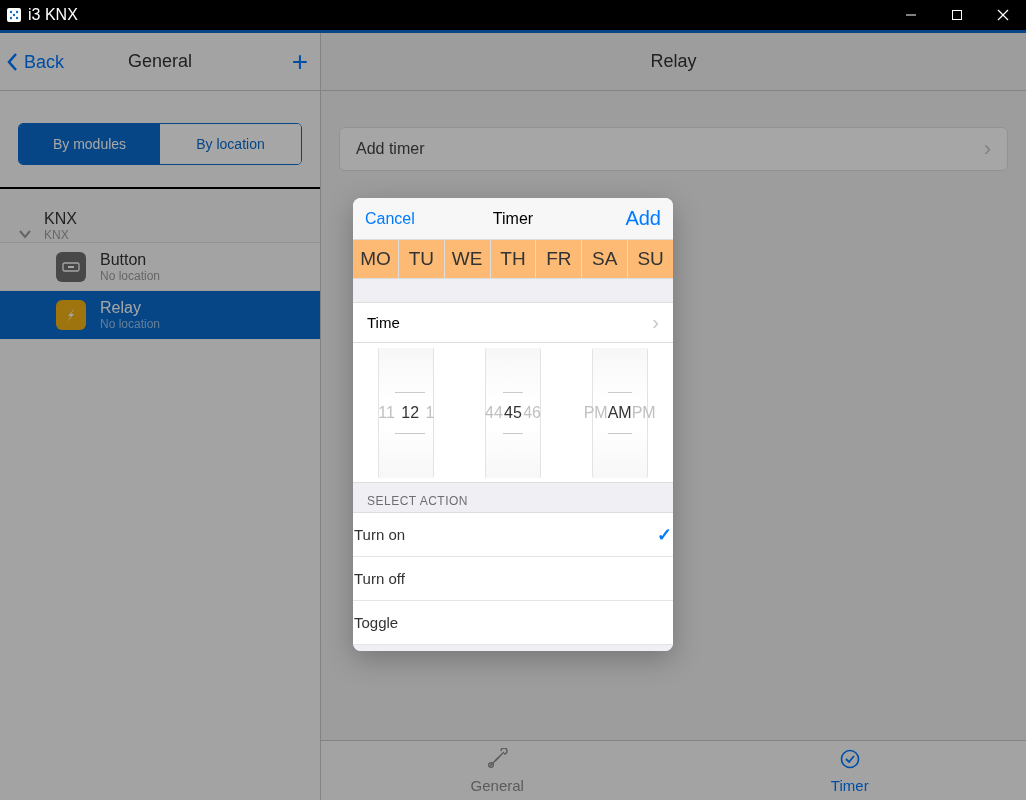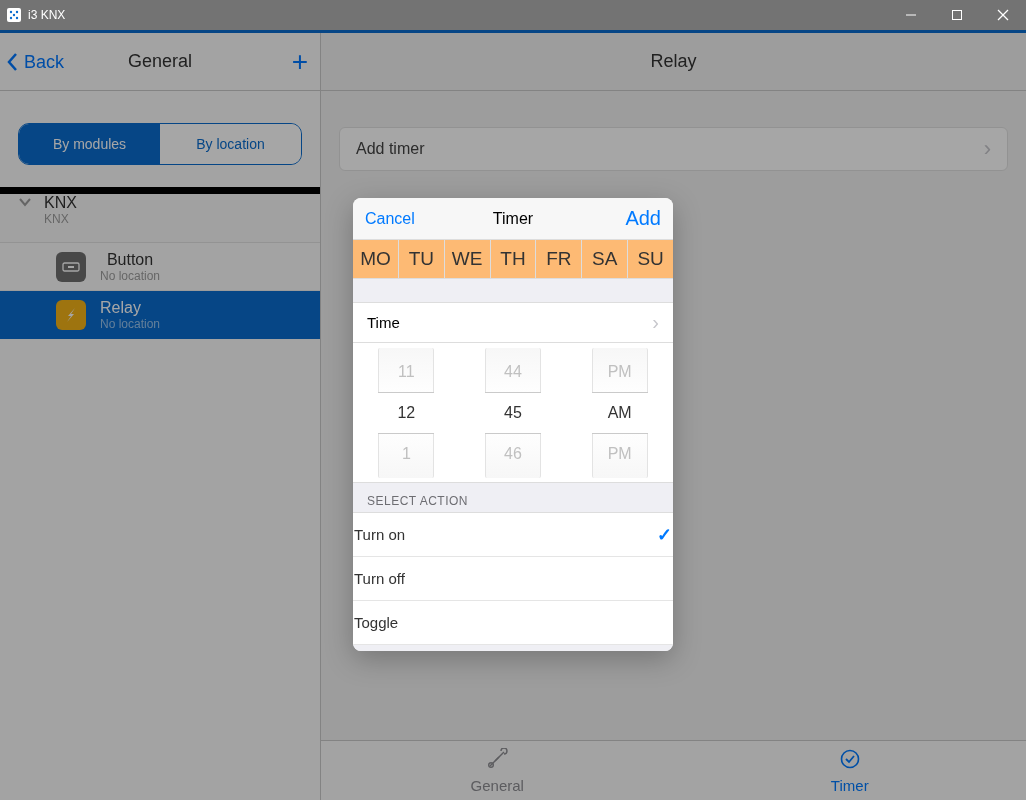--- a/index.html
+++ b/index.html
@@ -1,54 +1,54 @@
 <!DOCTYPE html>
 <html><head>
 <meta charset="utf-8">
 <style>
 * { box-sizing: border-box; margin: 0; padding: 0; font-family: -apple-system, "Segoe UI", Arial, sans-serif; }
 html, body { width: 1026px; height: 800px; overflow: hidden; }
 
-.titlebar { height: 30px; background: #737373; display: flex; align-items: center; color: #fff; font-size: 12px; position: relative; }
+.titlebar { height: 30px; background: #000000; display: flex; align-items: center; color: #fff; font-size: 16px; position: relative; }
 .titlebar .app-icon { width: 16px; height: 16px; margin: 0 6px; display: flex; align-items: center; justify-content: center; }
 .titlebar .app-icon svg { display:block; }
 .titlebar .title { }
 .titlebar .win-controls { position: absolute; right: 0; top: 0; height: 30px; display: flex; }
 .titlebar .win-btn { width: 46px; height: 30px; display: flex; align-items: center; justify-content: center; color: #fff; font-size: 14px; }
 .titlebar .win-btn svg { display:block; }
 
 .app { position: relative; width: 1026px; height: 770px; background: #f2f2f2; border-top: 3px solid #0a6cce; }
 
 .sidebar { position: absolute; left: 0; top: 0; width: 321px; height: 100%; border-right: 1px solid #c9c9c9; background: #fbfbfb; }
 .sidebar-header { height: 58px; border-bottom: 1px solid #c9c9c9; position: relative; display: flex; align-items: center; justify-content: center; }
 .sidebar-header .back { position: absolute; left: 6px; top: 0; height:58px; display:flex; align-items:center; color: #0077ff; font-size: 18px; }
 .sidebar-header .back .chev { margin-right: 4px; display:flex; }
 .sidebar-header .title { font-size: 18px; color: #333; }
 .sidebar-header .plus { position: absolute; right: 12px; top: 0; height:58px; display:flex; align-items:center; color:#0077ff; font-size: 28px; font-weight: 300; }
 
 .seg-wrap { padding: 32px 18px 22px; }
-.segmented { display: flex; border: 1px solid #0a6cce; border-radius: 11px; overflow: hidden; height: 42px; }
+.segmented { display: flex; border: 1px solid #0a6cce; border-radius: 5px; overflow: hidden; height: 42px; }
 .segmented .seg { flex:1; display:flex; align-items:center; justify-content:center; font-size: 14px; }
 .segmented .seg.active { background:#0a6cce; color:#fff; }
 .segmented .seg.inactive { background:#fff; color:#0a6cce; }
 
-.group-header { height: 56px; display:flex; align-items:flex-start; padding: 0 12px 0 6px; border-top:7px solid #000000; border-bottom:1px solid #e2e2e2; background:#f8f8f8; }
+.group-header { height: 56px; display:flex; align-items:flex-end; padding: 0 12px 0 6px; border-top:2px solid #000000; border-bottom:1px solid #e2e2e2; background:#f8f8f8; }
 .group-header .arrow-down { color:#9b9b9b; font-size:14px; width: 38px; text-align:center; }
 .group-header .labels .t { font-size:16px; color:#333; line-height:18px; }
 .group-header .labels .s { font-size:12px; color:#9d9d9d; }
 
 .device-row { height: 48px; display:flex; align-items:center; padding-left: 56px; }
 .device-row .icon { width:30px; height:30px; border-radius:6px; margin-right:14px; display:flex; align-items:center; justify-content:center; }
 .device-row .icon.grey { background:#6f6f6f; color:#fff; font-size:14px; }
 .device-row .icon.grey svg { fill:#fff; }
 .device-row .icon.yellow { background:#f3b217; color:#fff; }
 .device-row .labels .t { font-size:16px; line-height:18px; }
 .device-row .labels .s { font-size:12px; }
 .device-row.normal { background:#fbfbfb; border-bottom:1px solid #eee;}
-.device-row.normal .t { color:#333;text-align:center; }
+.device-row.normal .t { color:#333; }
 .device-row.normal .s { color:#9d9d9d; }
 .device-row.selected { background:#0a6cce; }
 .device-row.selected .t { color:#fff; }
 .device-row.selected .s { color:#bcd9f4; opacity:.8; }
 
 .main { position:absolute; left:321px; top:0; right:0; height:100%; display:flex; flex-direction:column; }
 .main-header { height:58px; border-bottom:1px solid #c9c9c9; display:flex; align-items:center; justify-content:center; font-size:18px; color:#333; }
 .main-body { flex:1; padding: 36px 18px; }
 .add-timer-row { height:44px; background:#fff; border:1px solid #e1e1e1; border-radius:6px; display:flex; align-items:center; padding:0 16px; justify-content:space-between; font-size:16px; color:#444; }
 .add-timer-row .chev-r { color:#c7c7cc; font-size:22px; }
@@ -69,21 +69,21 @@
 .days { display:flex; background:#fff; border-bottom:1px solid #ddd; }
 .days .day { flex:1; height:38px; display:flex; align-items:center; justify-content:center; font-size:19px; color:#333; border-right:1px solid #ddd; background:#fdba74;}
 .days .day:last-child { border-right:none; }
 
 .spacer { height:24px; background:#efeff4; border-bottom:1px solid #ddd; }
 
 .time-row { height:40px; background:#fff; display:flex; align-items:center; justify-content:space-between; padding:0 14px; border-bottom:1px solid #ddd; font-size:15px; }
 .time-row .chev-r { color:#c7c7cc; font-size:20px; }
 
 .pickers { height:140px; background:#fff; display:flex; justify-content:space-around; align-items:center; border-bottom:1px solid #ddd; position:relative; }
-.picker-col { width:56px; height:130px; position:relative; text-align:center; display:flex; flex-direction:column; justify-content:center; align-items:center; }
+.picker-col { width:56px; height:130px; position:relative; text-align:center; display:flex; justify-content:center; align-items:center; }
 .picker-col .wheel { position:absolute; top:0; left:0; right:0; bottom:0; background: linear-gradient(#f7f7f7, #ffffff 40%, #ffffff 60%, #f7f7f7); border-left:1px solid #e3e3e3; border-right:1px solid #e3e3e3; border-radius:2px;}
 .picker-col .ghost { color:#c0c0c0; font-size:16px; line-height:40px; z-index:1; position:relative;}
 .picker-col .cur { color:#333; font-size:16px; line-height:40px; border-top:1px solid #cacaca; border-bottom:1px solid #cacaca; width:100%; z-index:1; position:relative; background:#fff;}
 
 .section-header { height:30px; background:#efeff4; color:#6d6d72; font-size:12px; display:flex; align-items:flex-end; padding:12px 14px 4px; border-bottom:1px solid #ddd; letter-spacing:.5px; }
 
 .action-row { height:44px; background:#fff; display:flex; align-items:center; justify-content:space-between; padding:0 1px; border-bottom:1px solid #e5e5e5; font-size:15px; color:#333;}
 .action-row .check { color:#007aff; font-size:18px; font-weight:bold;}
 .modal .footer-space { height:6px; background:#efeff4; }
 </style>

